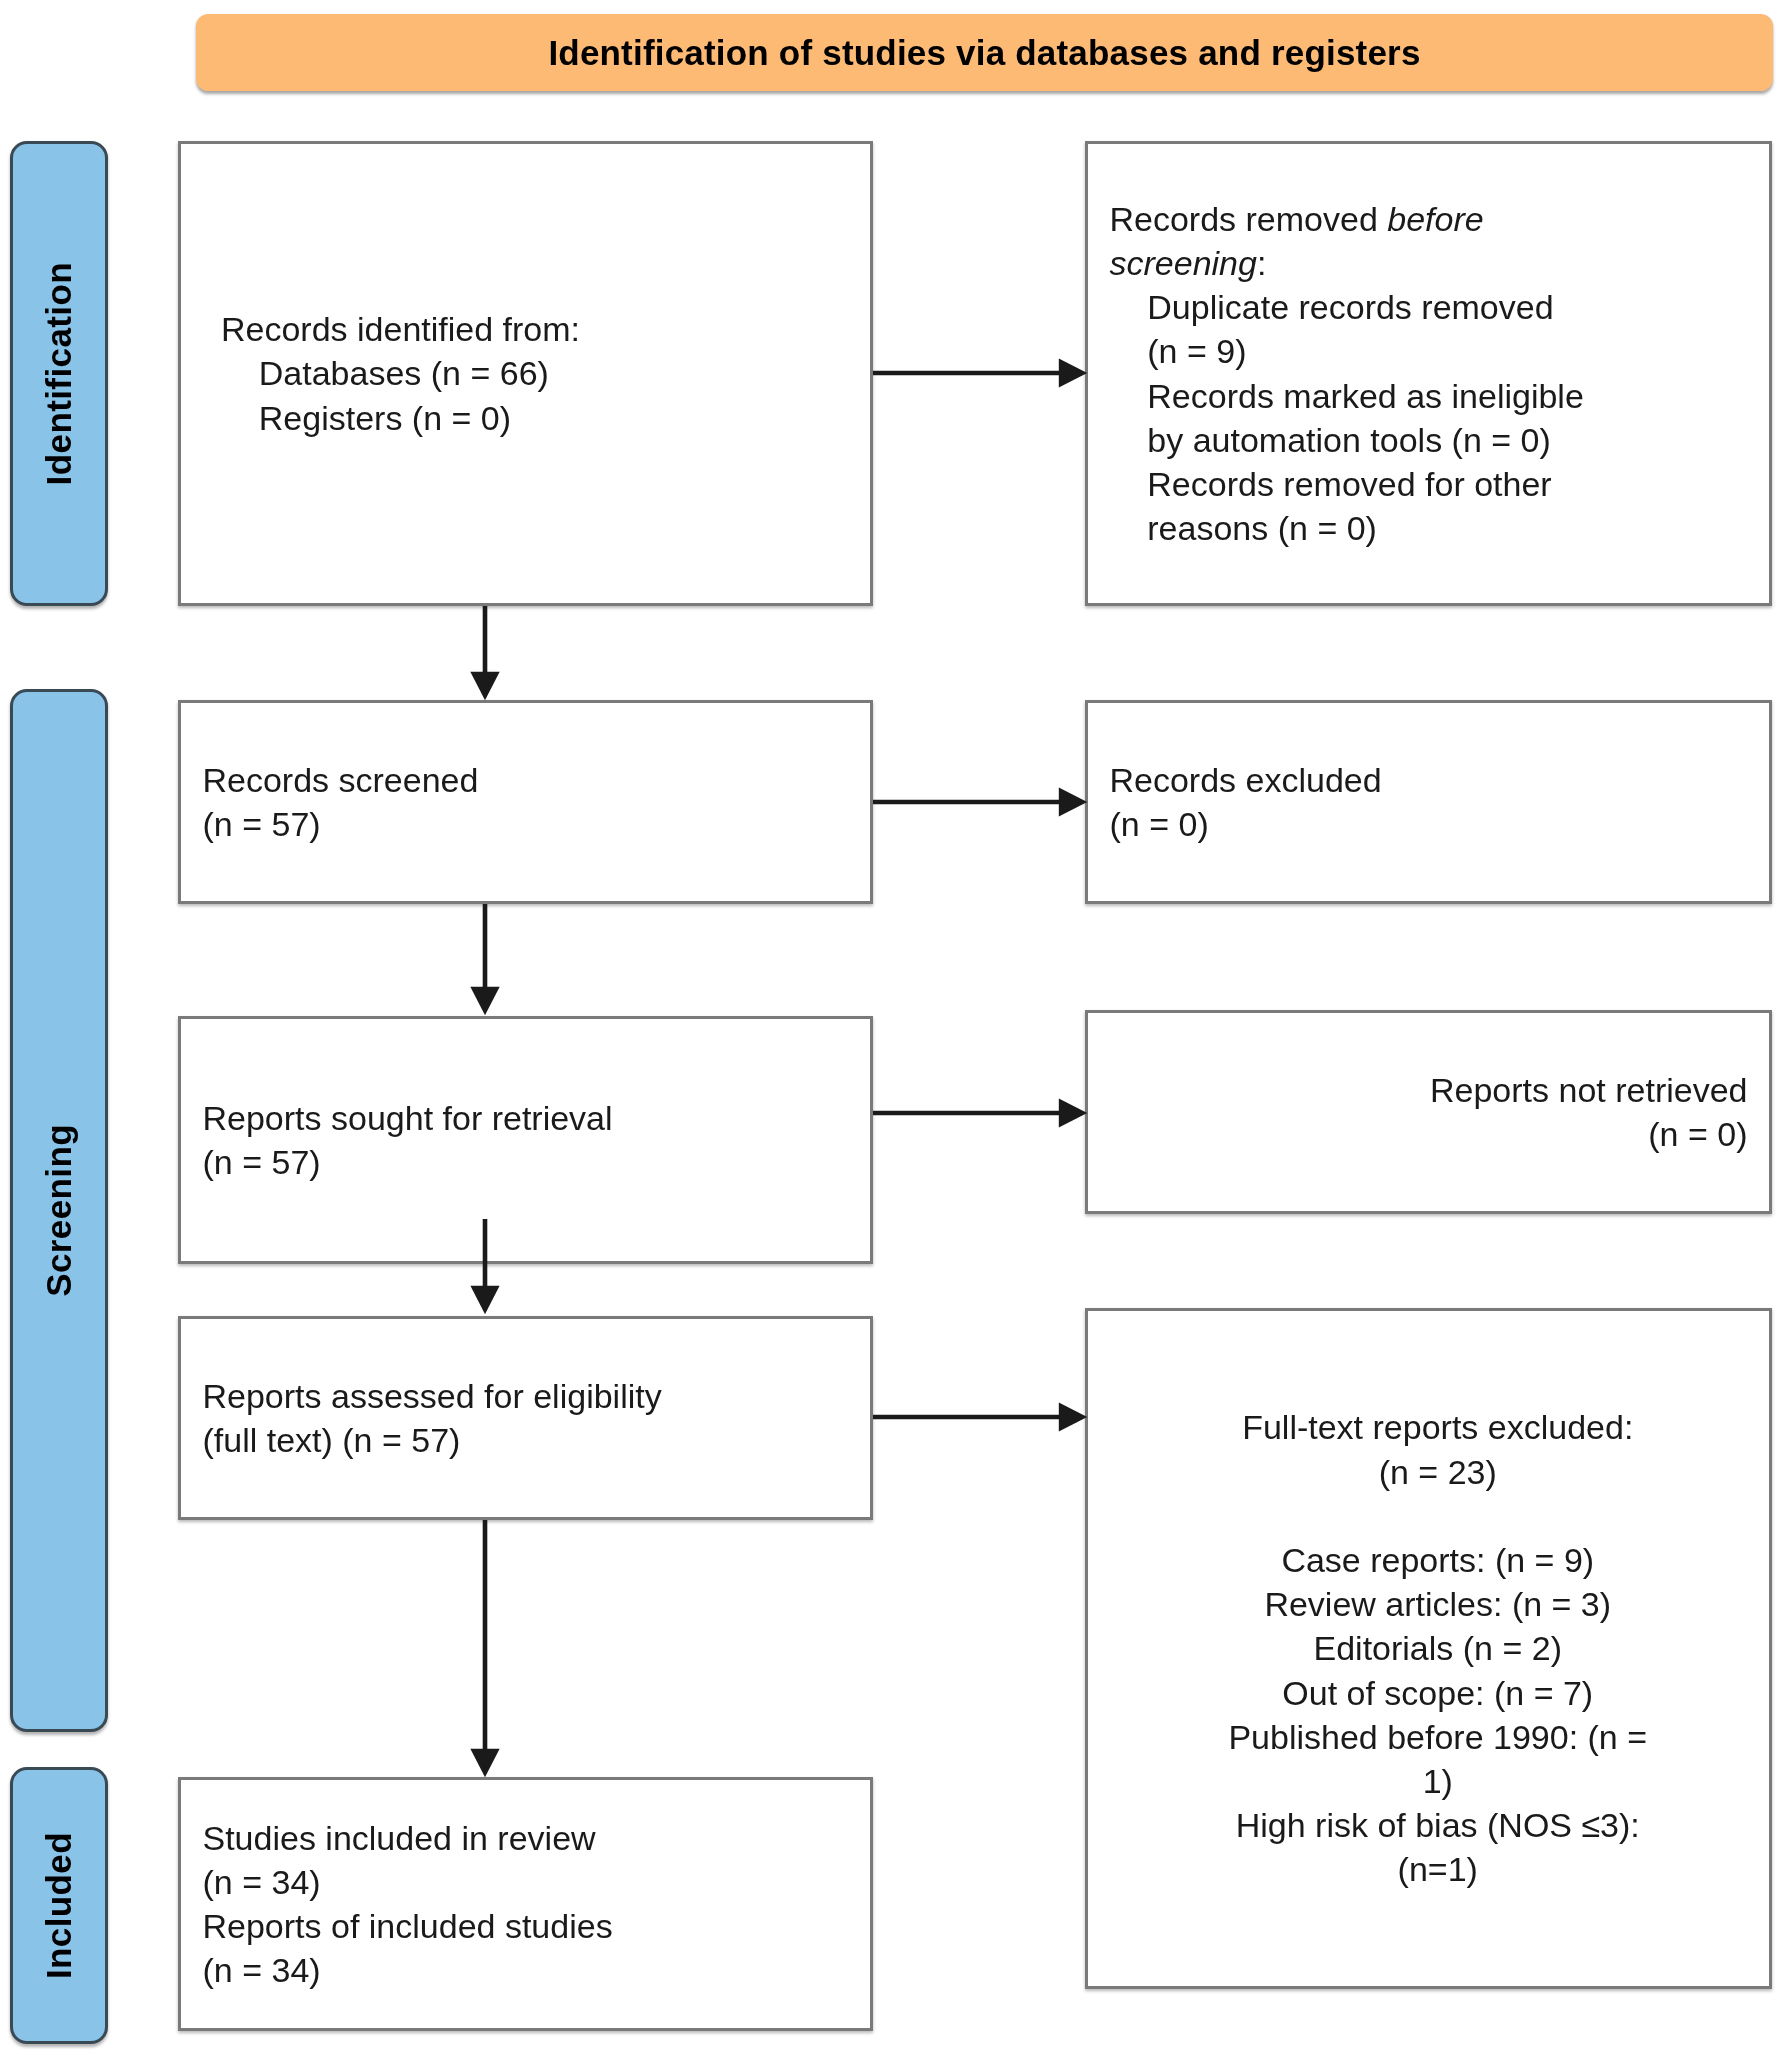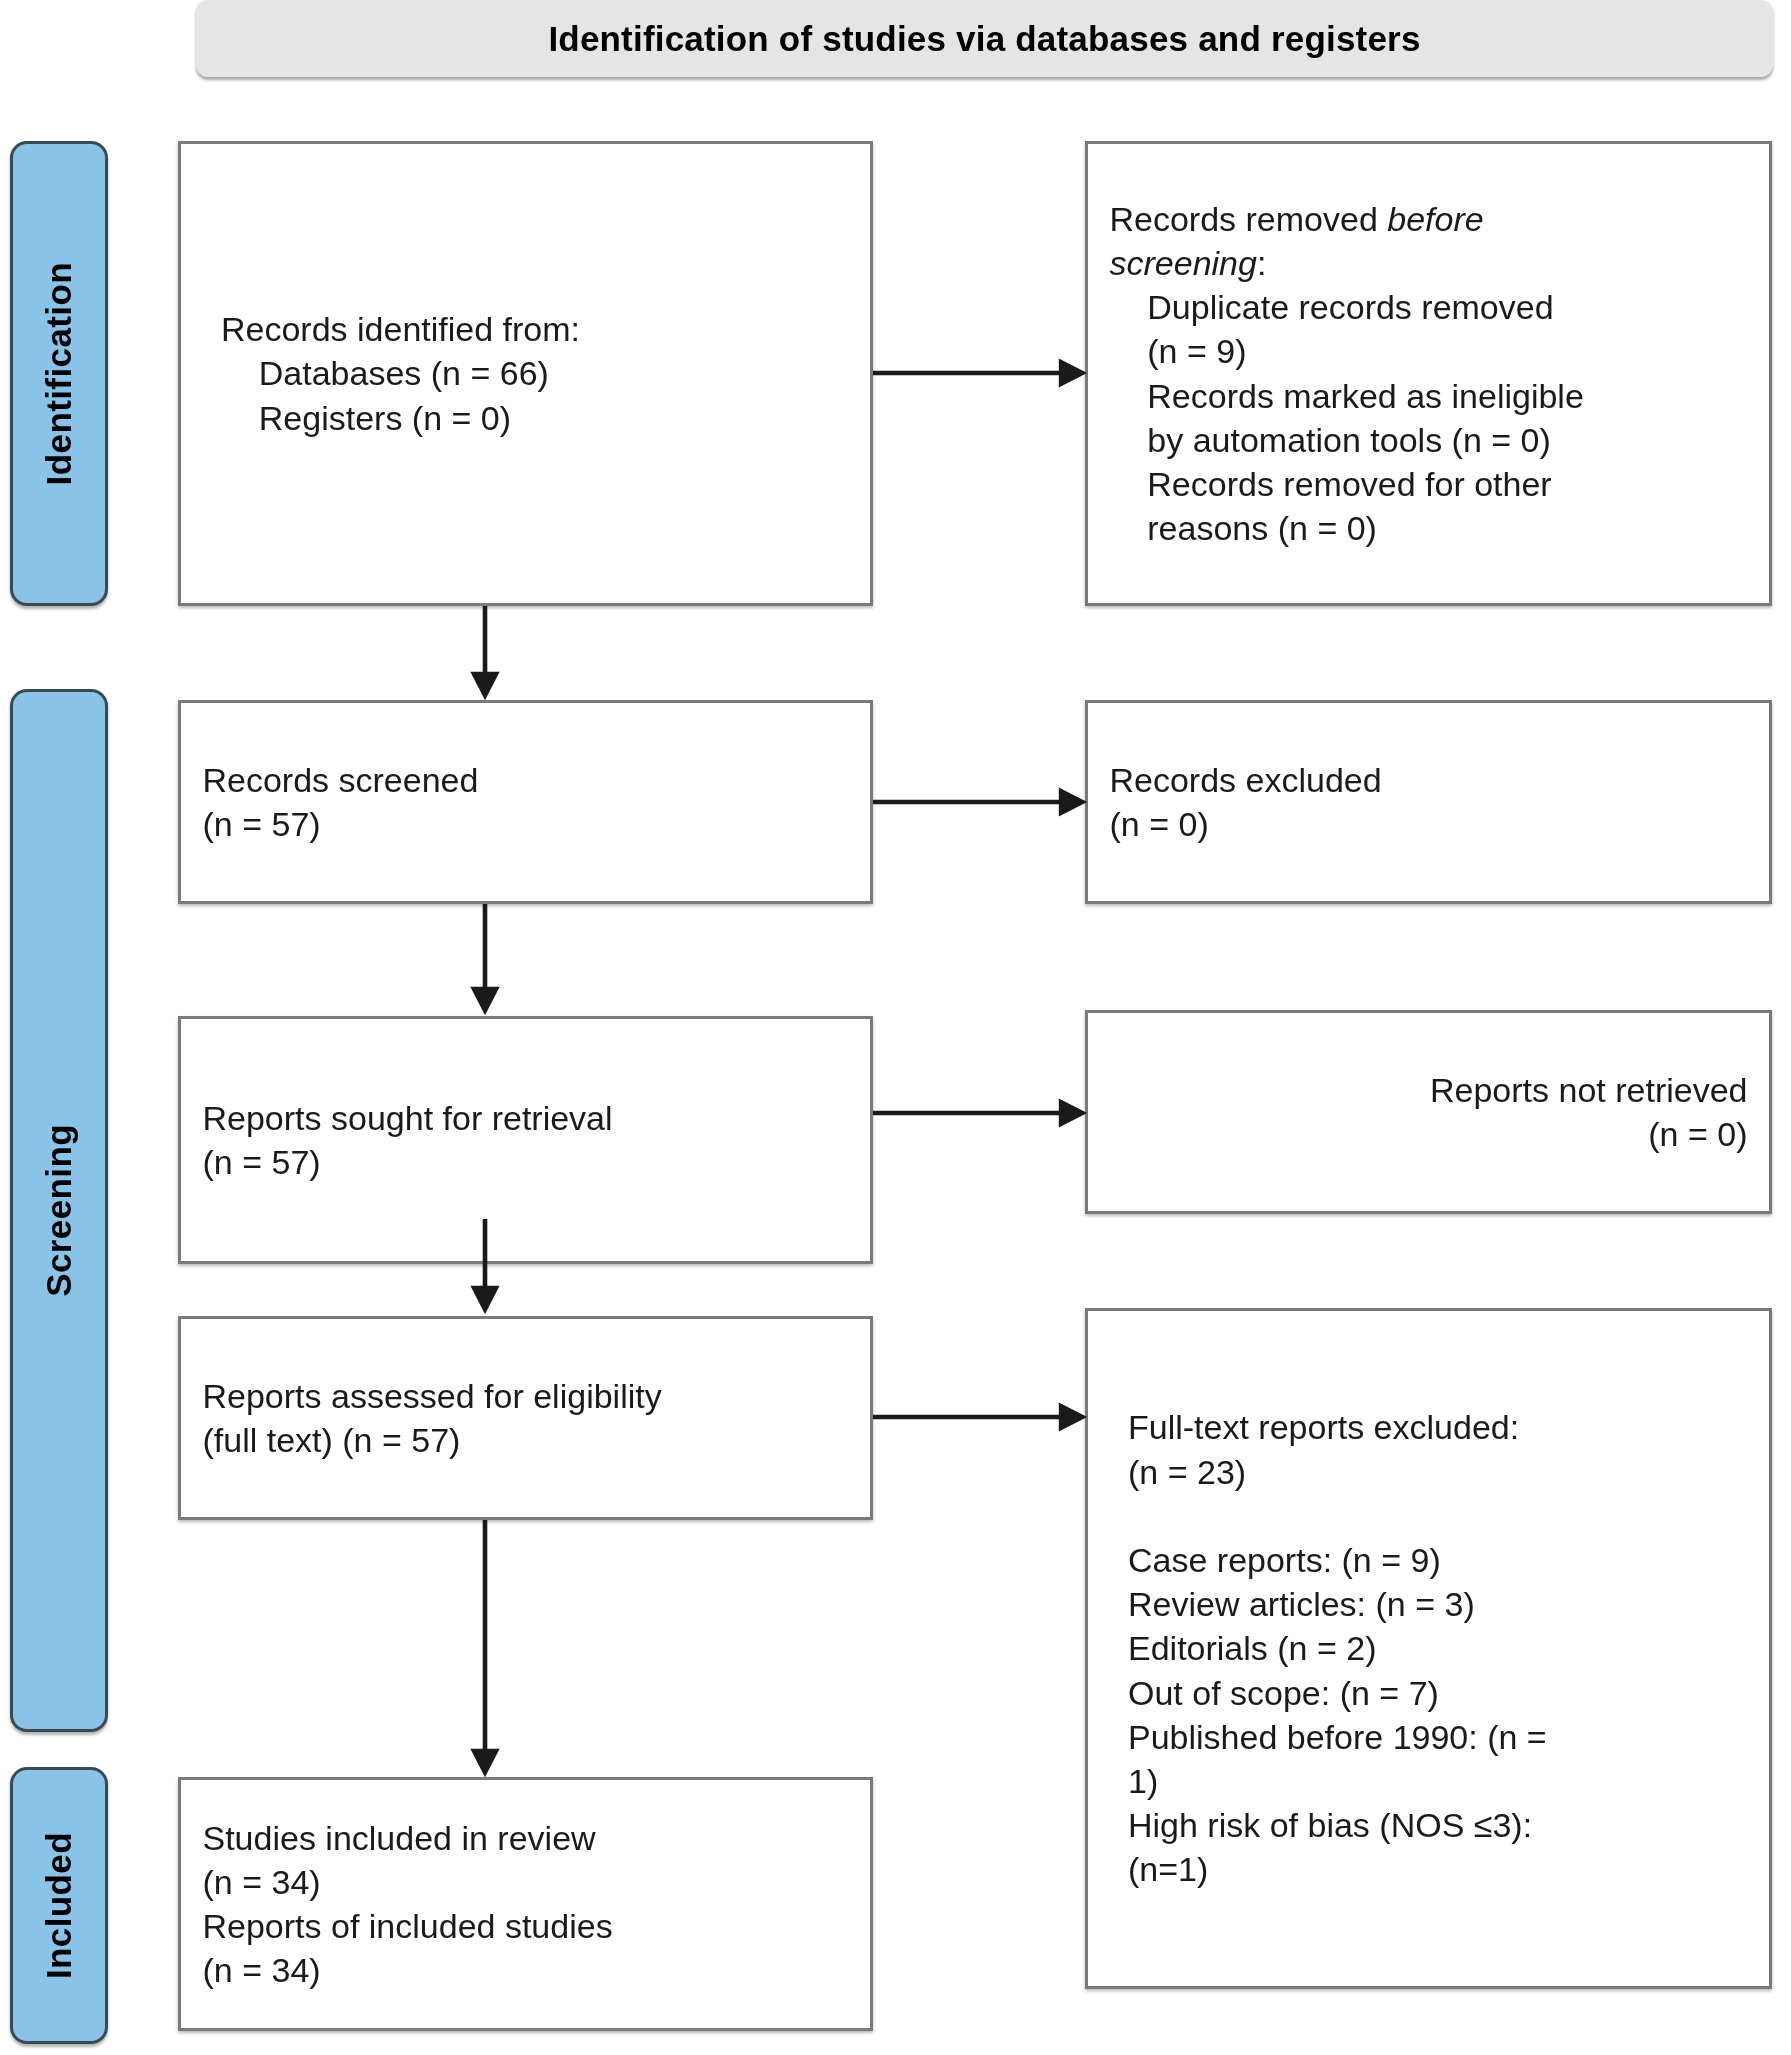--- a/index.html
+++ b/index.html
@@ -12,24 +12,24 @@
     height: 2056px;
     position: relative;
     font-family: "Liberation Sans", sans-serif;
     overflow: hidden;
   }
 
   
   #header-banner {
     position: absolute;
     left: 196px;
-    top: 0;
+    top: 14px;
     width: 1577px;
     height: 77px;
-    background: #e5e5e5;
+    background: #fdba74;
     border-radius: 12.3px;
     box-shadow: 0 2.3px 3.1px rgba(0,0,0,0.35);
     display: flex;
     align-items: center;
     justify-content: center;
   }
   #header-banner .banner-text {
     font-size: 35px;
     font-weight: bold;
     color: #000000;
@@ -90,21 +90,21 @@
   .col-right { left: 1085px; width: 687px; }
 
   
   #box-records-identified { top: 141px;  height: 465px; }
   #box-records-removed    { top: 141px;  height: 465px; }
   #box-records-screened   { top: 700px;  height: 204px; }
   #box-records-excluded   { top: 700px;  height: 204px; }
   #box-reports-sought     { top: 1016px; height: 248px; }
   #box-reports-not-retrieved { top: 1010px; height: 204px; text-align: right; }
   #box-reports-assessed   { top: 1316px; height: 204px; }
-  #box-fulltext-excluded  { top: 1308px; height: 681px; }
+  #box-fulltext-excluded  { top: 1308px; height: 681px; text-align: center; }
   #box-studies-included   { top: 1777px; height: 254px; }
 
   .italic-phrase { font-style: italic; }
 
   
   .arrow-v, .arrow-h {
     position: absolute;
   }
   .arrow-v svg, .arrow-h svg { display: block; }
 </style>

